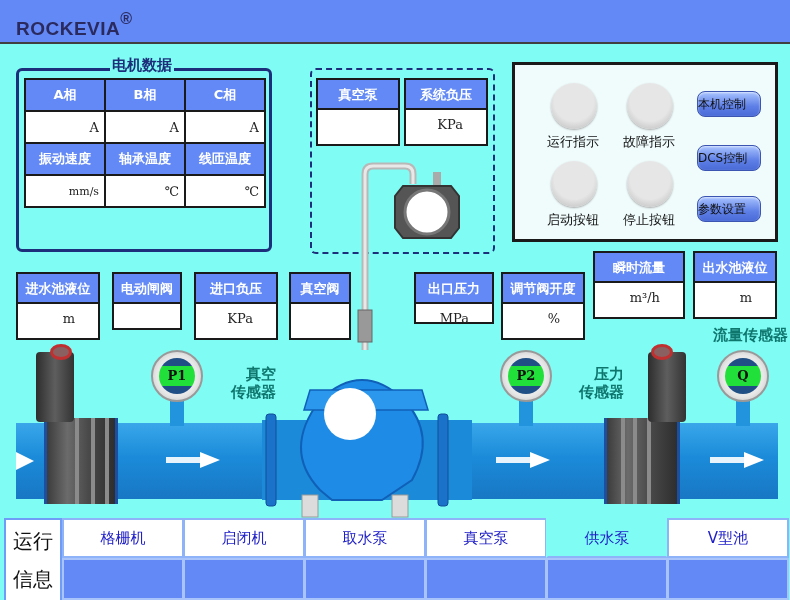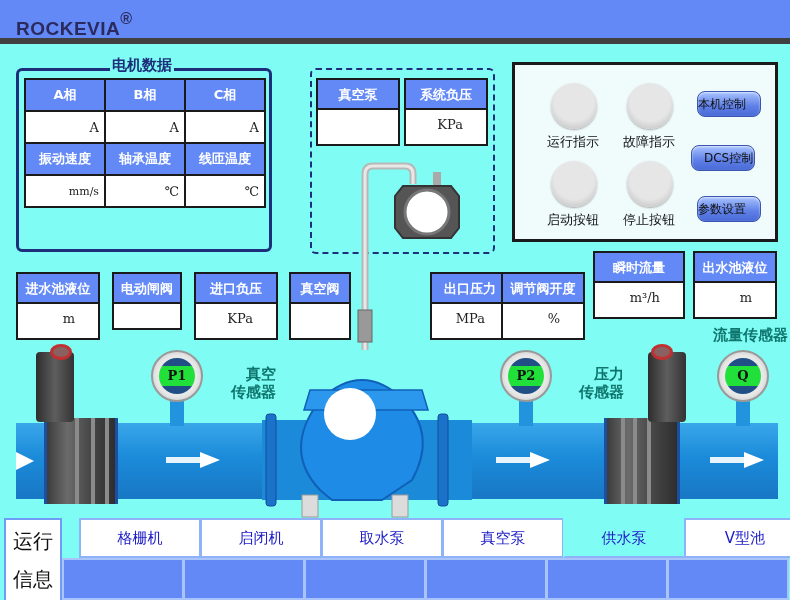--- a/index.html
+++ b/index.html
@@ -1,17 +1,17 @@
 <!DOCTYPE html>
 <html><head>
 <meta charset="utf-8">
 <style>
   * { box-sizing: border-box; margin: 0; padding: 0; }
   body { width: 790px; height: 606px; overflow: hidden; background: #7ffcf4; font-family: "DejaVu Serif", "Liberation Serif", serif; position: relative; }
-  .topbar { position: absolute; left: 0; top: 0; width: 790px; height: 44px; background: #6289f6; border-bottom: 6px solid #404040; }
+  .topbar { position: absolute; left: 0; top: 0; width: 790px; height: 44px; background: #6289f6; border-bottom: 2px solid #404040; }
   .brand { position: absolute; left: 16px; top: 14px; font-family: "Liberation Sans", "DejaVu Sans", sans-serif; font-weight: bold; font-size: 19px; color: #2b2a5e; letter-spacing: 0.5px; }
   .brand sup { font-size: 16px; position: relative; top: -4px; }
 
   
   .box { position: absolute; border: 2px solid #1a1a1a; background: #fff; }
   .box .hdr { background: #6289f6; color: #fff; text-align: center; font-family: "DejaVu Sans", sans-serif; font-weight: bold; font-size: 13px; height: 30px; line-height: 30px; border-bottom: 2px solid #1a1a1a; white-space: nowrap; overflow: hidden; }
   .box .val { text-align: right; padding-right: 23px; font-size: 13px; color: #222; height: 30px; line-height: 30px; }
 
   
   .motor-panel { position: absolute; left: 16px; top: 68px; width: 256px; height: 184px; border: 3px solid #1d2f7a; border-radius: 6px; }
@@ -41,21 +41,21 @@
 
   
   .sensor { position: absolute; width: 52px; height: 52px; border-radius: 50%; background: radial-gradient(circle, #e8e8e8 60%, #b5b5b5 100%); border: 2px solid #999; }
   .sensor-face { position: absolute; left: 6px; top: 6px; width: 36px; height: 36px; border-radius: 50%; background: linear-gradient(#1f4f85 0 22%, #22e03a 22% 78%, #1f4f85 78%); overflow: hidden; }
   .sensor-txt { position: absolute; left: 0; top: 0; width: 36px; height: 36px; line-height: 36px; text-align: center; font-size: 13px; font-weight: bold; color: #111; }
   .sensor-stem { position: absolute; width: 14px; background: #2294dd; }
   .sensor-label { position: absolute; font-family: "DejaVu Sans", sans-serif; font-weight: bold; font-size: 15px; color: #0f766e; text-align: right; line-height: 18px; }
 
   
   .info-label { position: absolute; left: 4px; top: 518px; width: 58px; height: 84px; background: #fff; border: 2px solid #6e9cf6; font-family: "DejaVu Sans", sans-serif; font-size: 20px; color: #111; text-align: center; line-height: 38px; padding-top: 2px; }
-  .tab { position: absolute; top: 518px; height: 40px; background: #fff; border: 2px solid #8fb3f8; font-family: "DejaVu Sans", sans-serif; font-size: 15px; color: #2020c8; text-align: center; line-height: 36px; cursor: pointer; margin-left: 17px; }
+  .tab { position: absolute; top: 518px; height: 40px; background: #fff; border: 2px solid #8fb3f8; font-family: "DejaVu Sans", sans-serif; font-size: 15px; color: #2020c8; text-align: center; line-height: 36px; cursor: pointer; }
   .tab.active { background: #7ffcf4; border-color: #7ffcf4; border-bottom-color: #8fb3f8; }
   .tab-val { position: absolute; top: 558px; height: 42px; background: #6289f6; border: 2px solid #a8c4fa; }
   .bottom-strip { position: absolute; left: 0; top: 600px; width: 790px; height: 6px; background: #fff; }
 </style>
 </head>
 <body>
 
 <div class="topbar">
   <div class="brand"><span>ROCKEVIA</span><sup>®</sup></div>
 </div>
@@ -109,41 +109,41 @@
 <div class="ctrl-panel">
   <div class="lamp" style="left:36px; top:18px;"></div>
   <div class="lamp-label" style="left:18px; top:68px;">运行指示</div>
   <div class="lamp" style="left:112px; top:18px;"></div>
   <div class="lamp-label" style="left:94px; top:68px;">故障指示</div>
   <div class="lamp" style="left:36px; top:96px; cursor:pointer;"></div>
   <div class="lamp-label" style="left:18px; top:146px;">启动按钮</div>
   <div class="lamp" style="left:112px; top:96px; cursor:pointer;"></div>
   <div class="lamp-label" style="left:94px; top:146px;">停止按钮</div>
   <div class="ctrl-btn" style="left:182px; top:26px;">本机控制</div>
-  <div class="ctrl-btn" style="left:176px; top:80px;padding-left:12px;">DCS控制</div>
+  <div class="ctrl-btn" style="left:182px; top:80px;">DCS控制</div>
   <div class="ctrl-btn" style="left:182px; top:131px;">参数设置</div>
 </div>
 
 <div class="box" style="left:16px; top:272px; width:84px; height:68px;">
   <div class="hdr">进水池液位</div>
   <div class="val">m</div>
 </div>
 <div class="box" style="left:112px; top:272px; width:70px; height:58px;">
   <div class="hdr">电动闸阀</div>
   <div class="val"></div>
 </div>
 <div class="box" style="left:194px; top:272px; width:84px; height:68px;">
   <div class="hdr">进口负压</div>
   <div class="val">KPa</div>
 </div>
 <div class="box" style="left:289px; top:272px; width:62px; height:68px;">
   <div class="hdr">真空阀</div>
   <div class="val"></div>
 </div>
-<div class="box" style="left:414px; top:272px; width:80px; height:68px;margin-left:16px;">
+<div class="box" style="left:414px; top:272px; width:80px; height:52px;">
   <div class="hdr">出口压力</div>
   <div class="val">MPa</div>
 </div>
 <div class="box" style="left:501px; top:272px; width:84px; height:68px;">
   <div class="hdr">调节阀开度</div>
   <div class="val">%</div>
 </div>
 <div class="box" style="left:593px; top:251px; width:92px; height:68px;">
   <div class="hdr">瞬时流量</div>
   <div class="val">m³/h</div>

